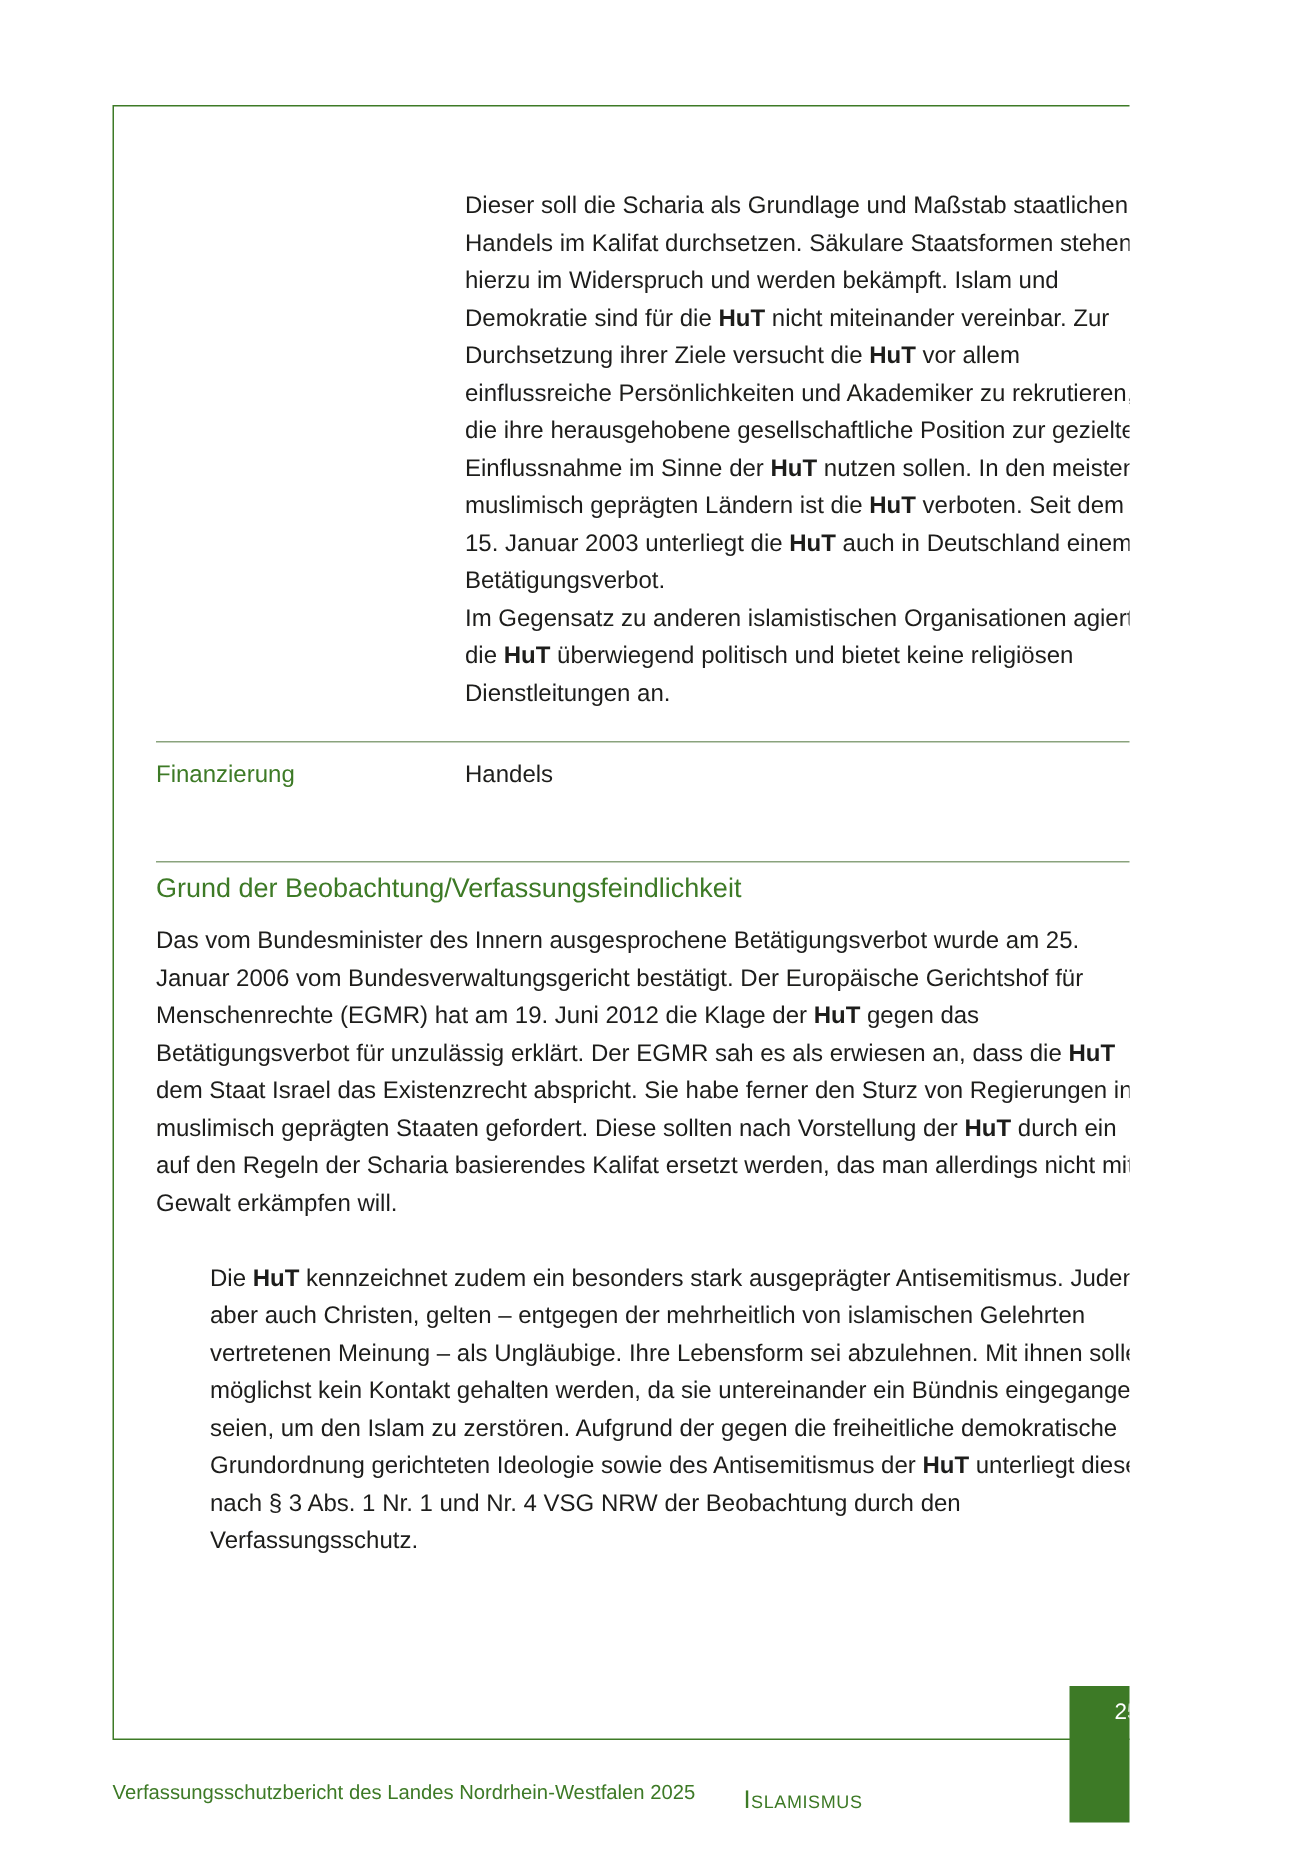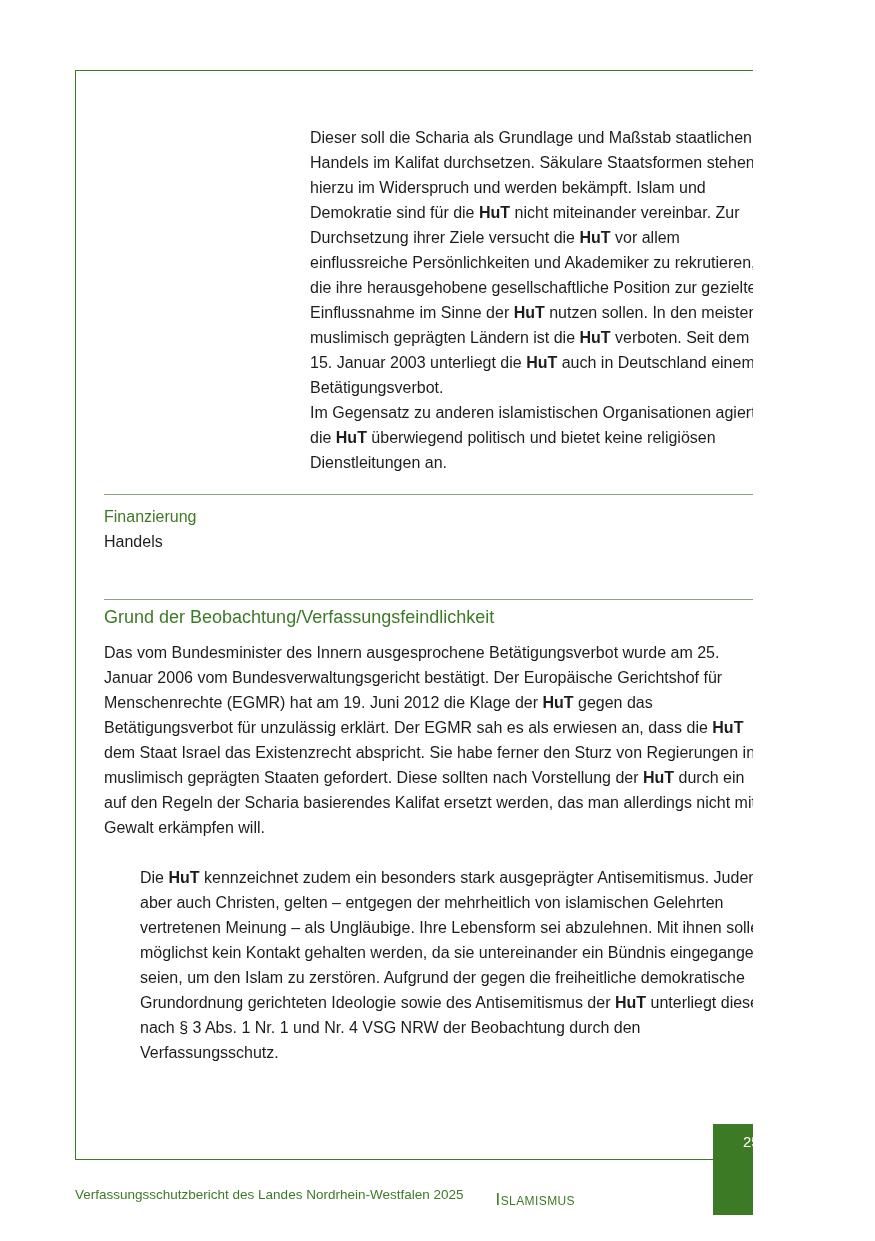--- a/index.html
+++ b/index.html
@@ -32,21 +32,21 @@
   }
   .content {
     padding: 54px 28px 0 28px;
     font-size: 16px;
     line-height: 25px;
   }
   .indent-block { margin-left: 206px; hyphens: auto; }
   .para + .para { }
   .rule { border-top: 1px solid var(--rule, #8aa37d); height: 0; }
   .rule-1 { margin-top: 19px; }
-  .kv-row { display: flex; padding-top: 9px; flex-direction: column; }
+  .kv-row { display: flex; padding-top: 9px; }
   .kv-label { width: 206px; color: var(--green, #3d7a26); }
   .kv-value { flex: 1; }
   .rule-2 { margin-top: 45px; }
   .section-heading {
     margin-top: 6px;
     font-size: 18px;
     font-weight: 400;
     line-height: 22px;
     color: var(--green, #3d7a26);
   }

